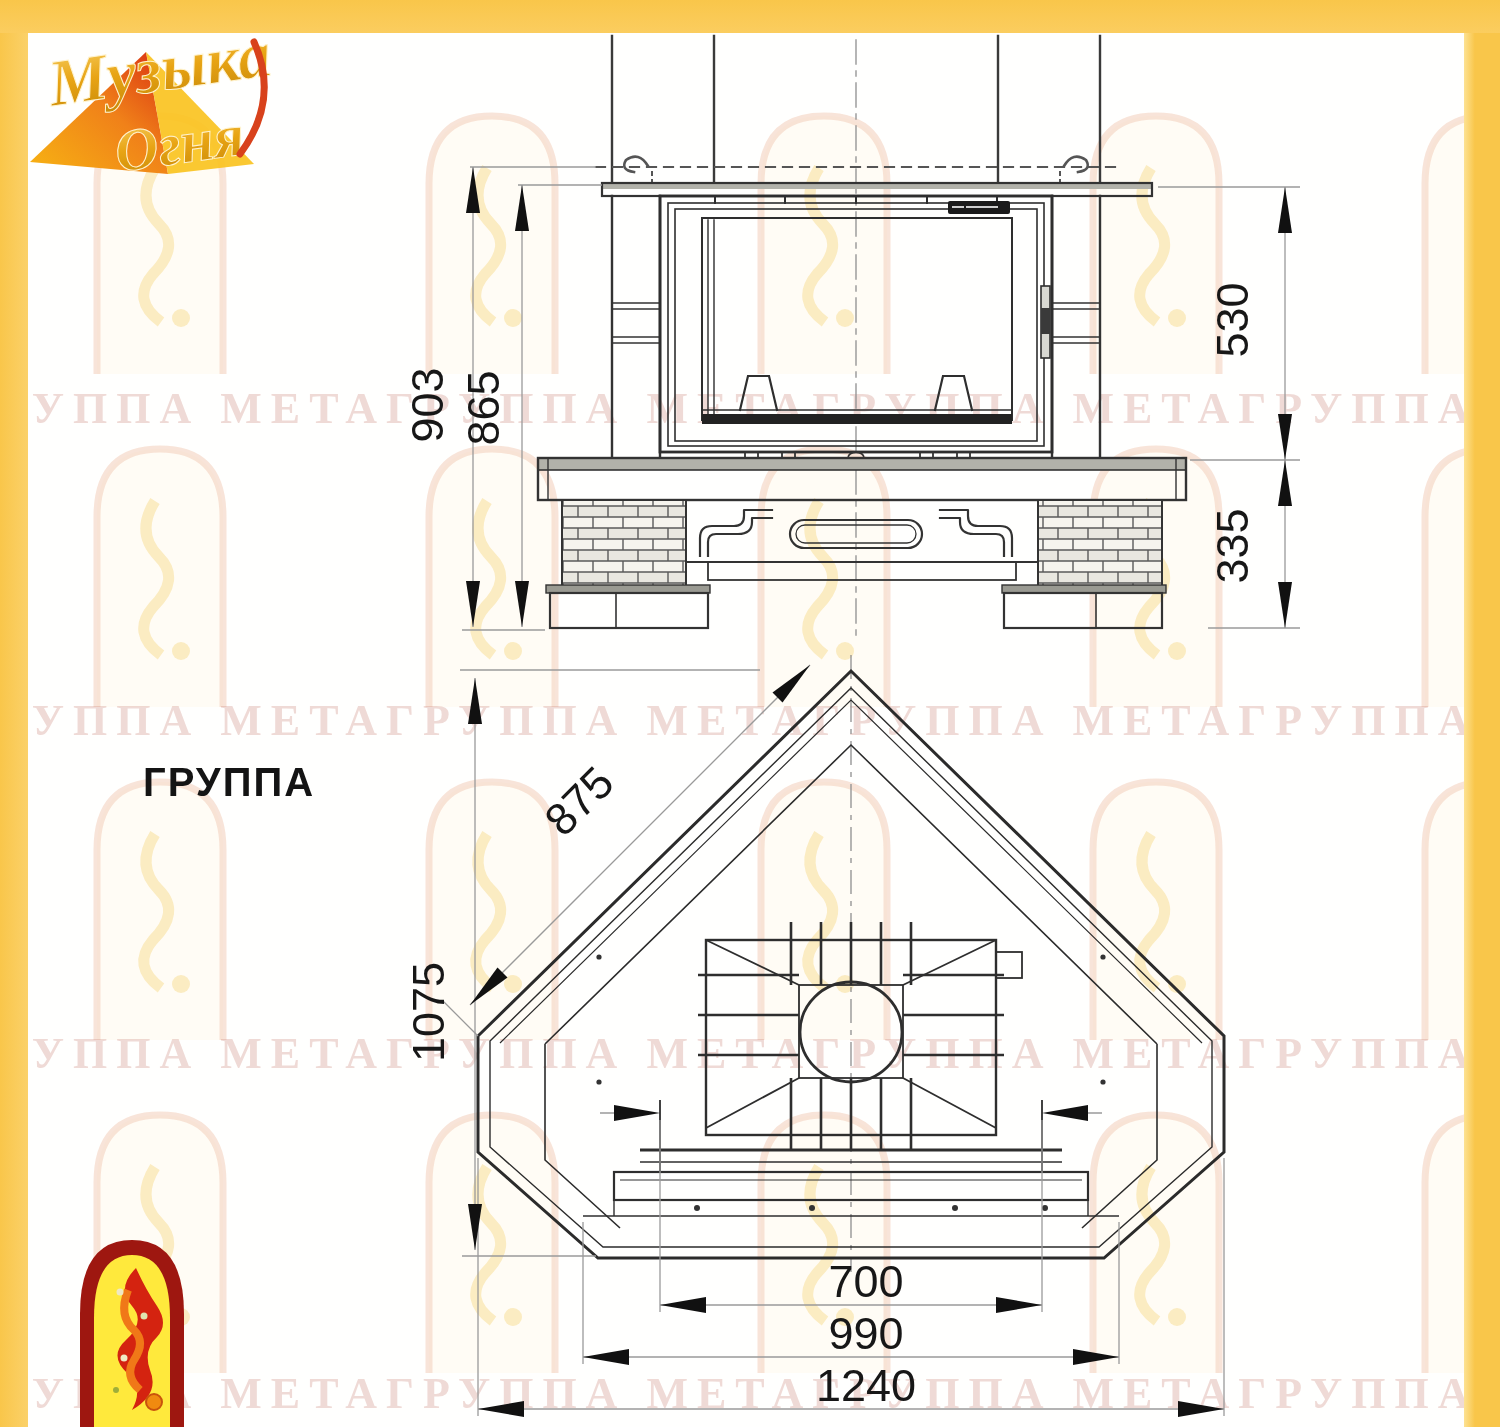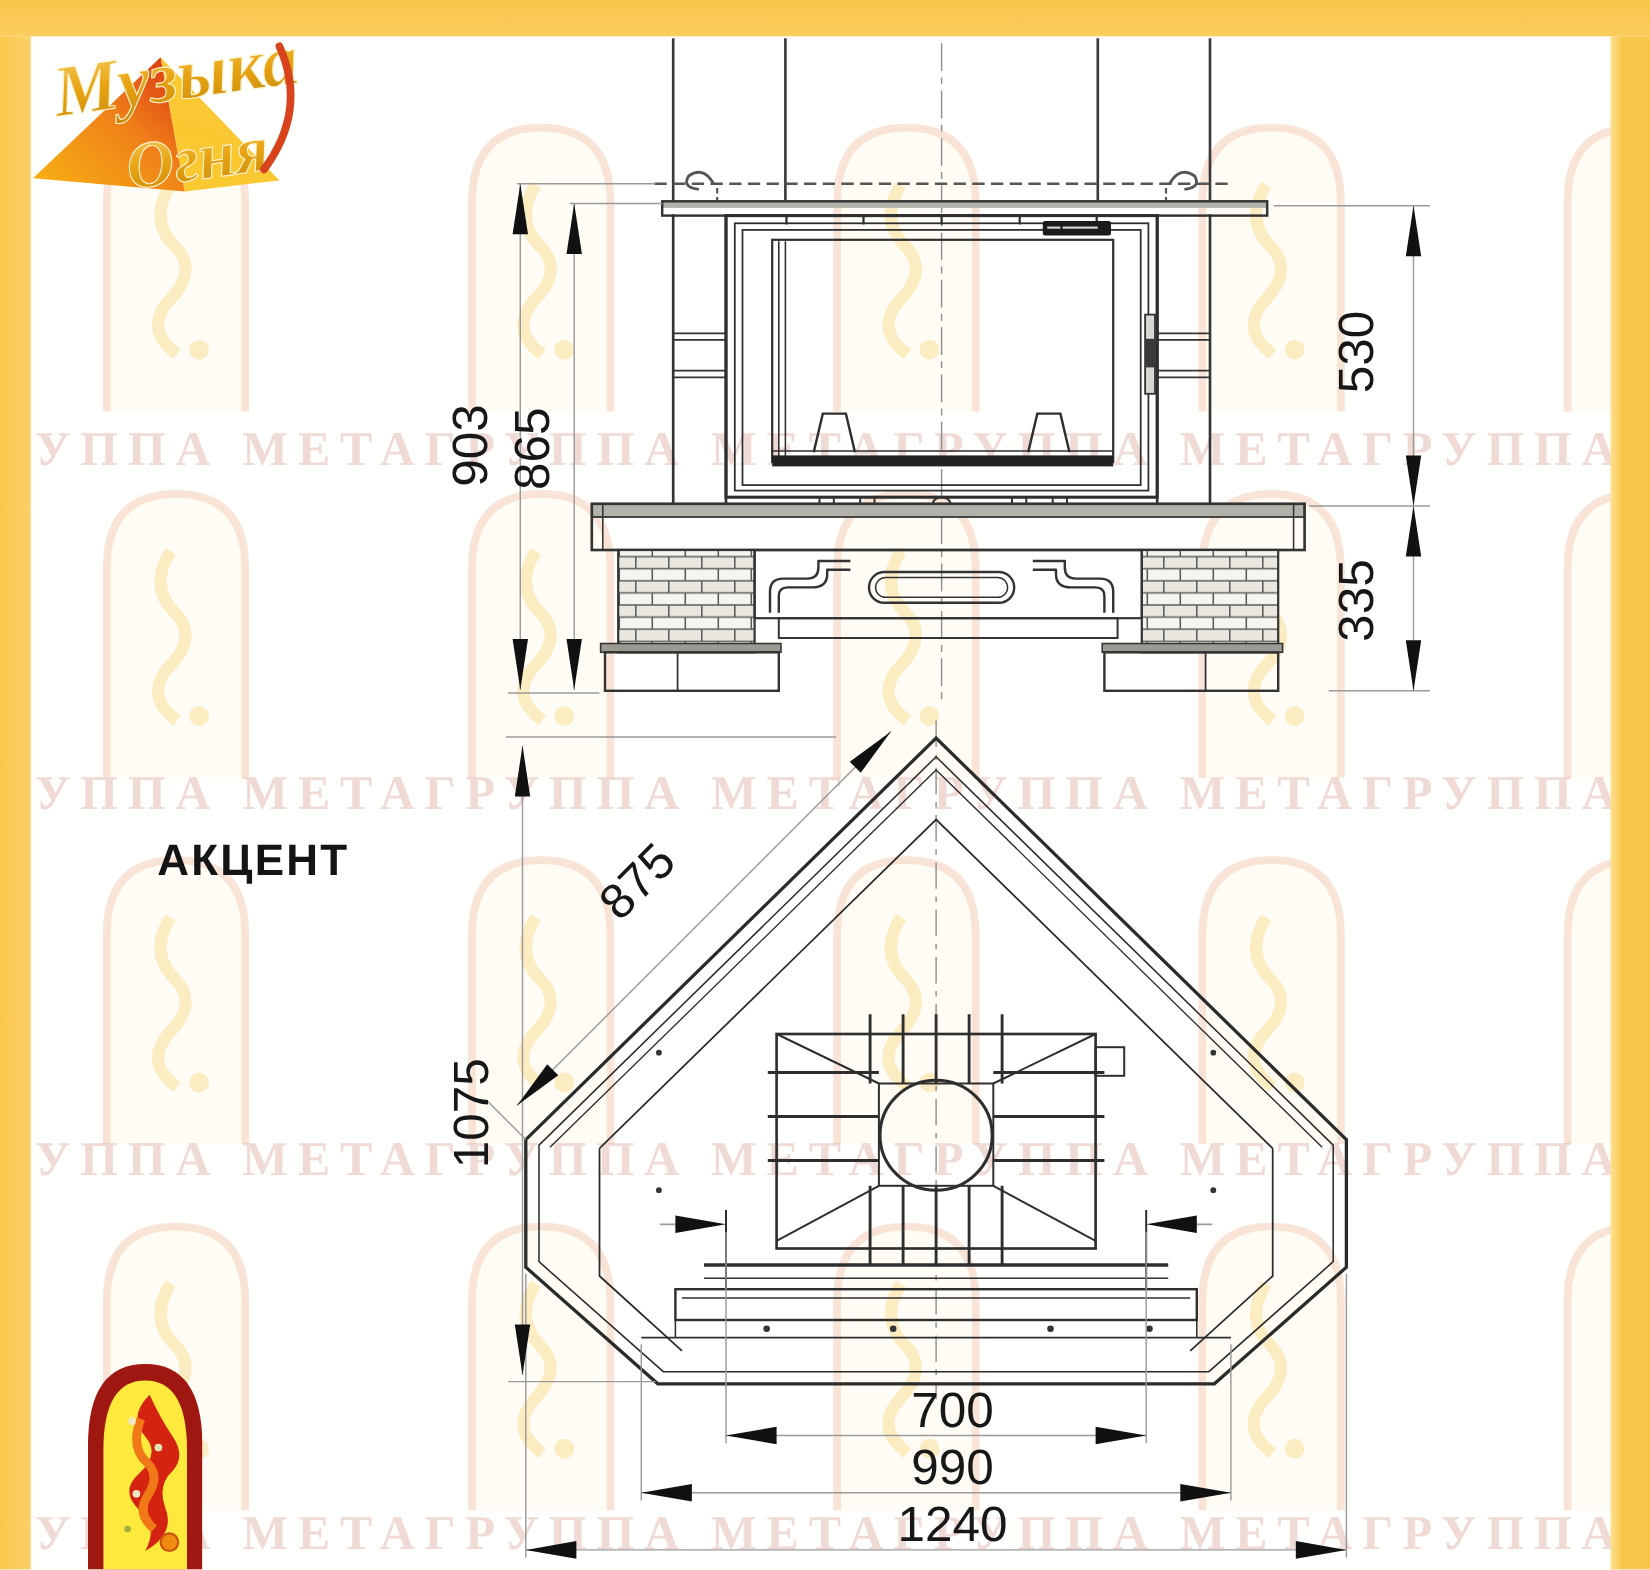--- a/index.html
+++ b/index.html
@@ -84,21 +84,21 @@
         <stop offset="1" stop-color="#d92f12"></stop>
       </linearGradient>
     </defs>
     <path d="M12,148 L128,38 L150,160 Z" fill="url(#flameg)"></path>
     <path d="M128,38 L236,150 L150,160 Z" fill="#f9c21c" opacity="0.9"></path>
     <text x="34" y="92" font-family="Liberation Serif,serif" font-size="66" font-style="italic" font-weight="bold" fill="url(#goldg)" stroke="#fff3cf" stroke-width="1" transform="rotate(-8 34 92)">Музыка</text>
     <text x="100" y="158" font-family="Liberation Serif,serif" font-size="60" font-style="italic" font-weight="bold" fill="url(#goldg)" stroke="#fff3cf" stroke-width="1" transform="rotate(-8 100 158)">Огня</text>
     <path d="M236,28 q26,58 -14,112" fill="none" stroke="#d8421c" stroke-width="7" stroke-linecap="round"></path>
   </svg>
 
-  <div id="product-title">АКЦЕНТ</div>
+  <div id="product-title">ГРУППА</div>
 
   <svg id="drawing" width="1500" height="1427" viewBox="0 0 1500 1427">
     <defs>
       <pattern id="bricks" width="30" height="22" patternUnits="userSpaceOnUse">
         <rect x="0" y="0" width="30" height="11" fill="#e9e7e0"></rect>
         <rect x="0" y="11" width="30" height="11" fill="#f6f4ee"></rect>
         <path d="M0,0 H30 M0,11 H30 M0,22 H30" stroke="#5a5a5a" stroke-width="1.4"></path>
         <path d="M8,0 V11 M23,11 V22" stroke="#5a5a5a" stroke-width="1.4"></path>
       </pattern>
     </defs>

